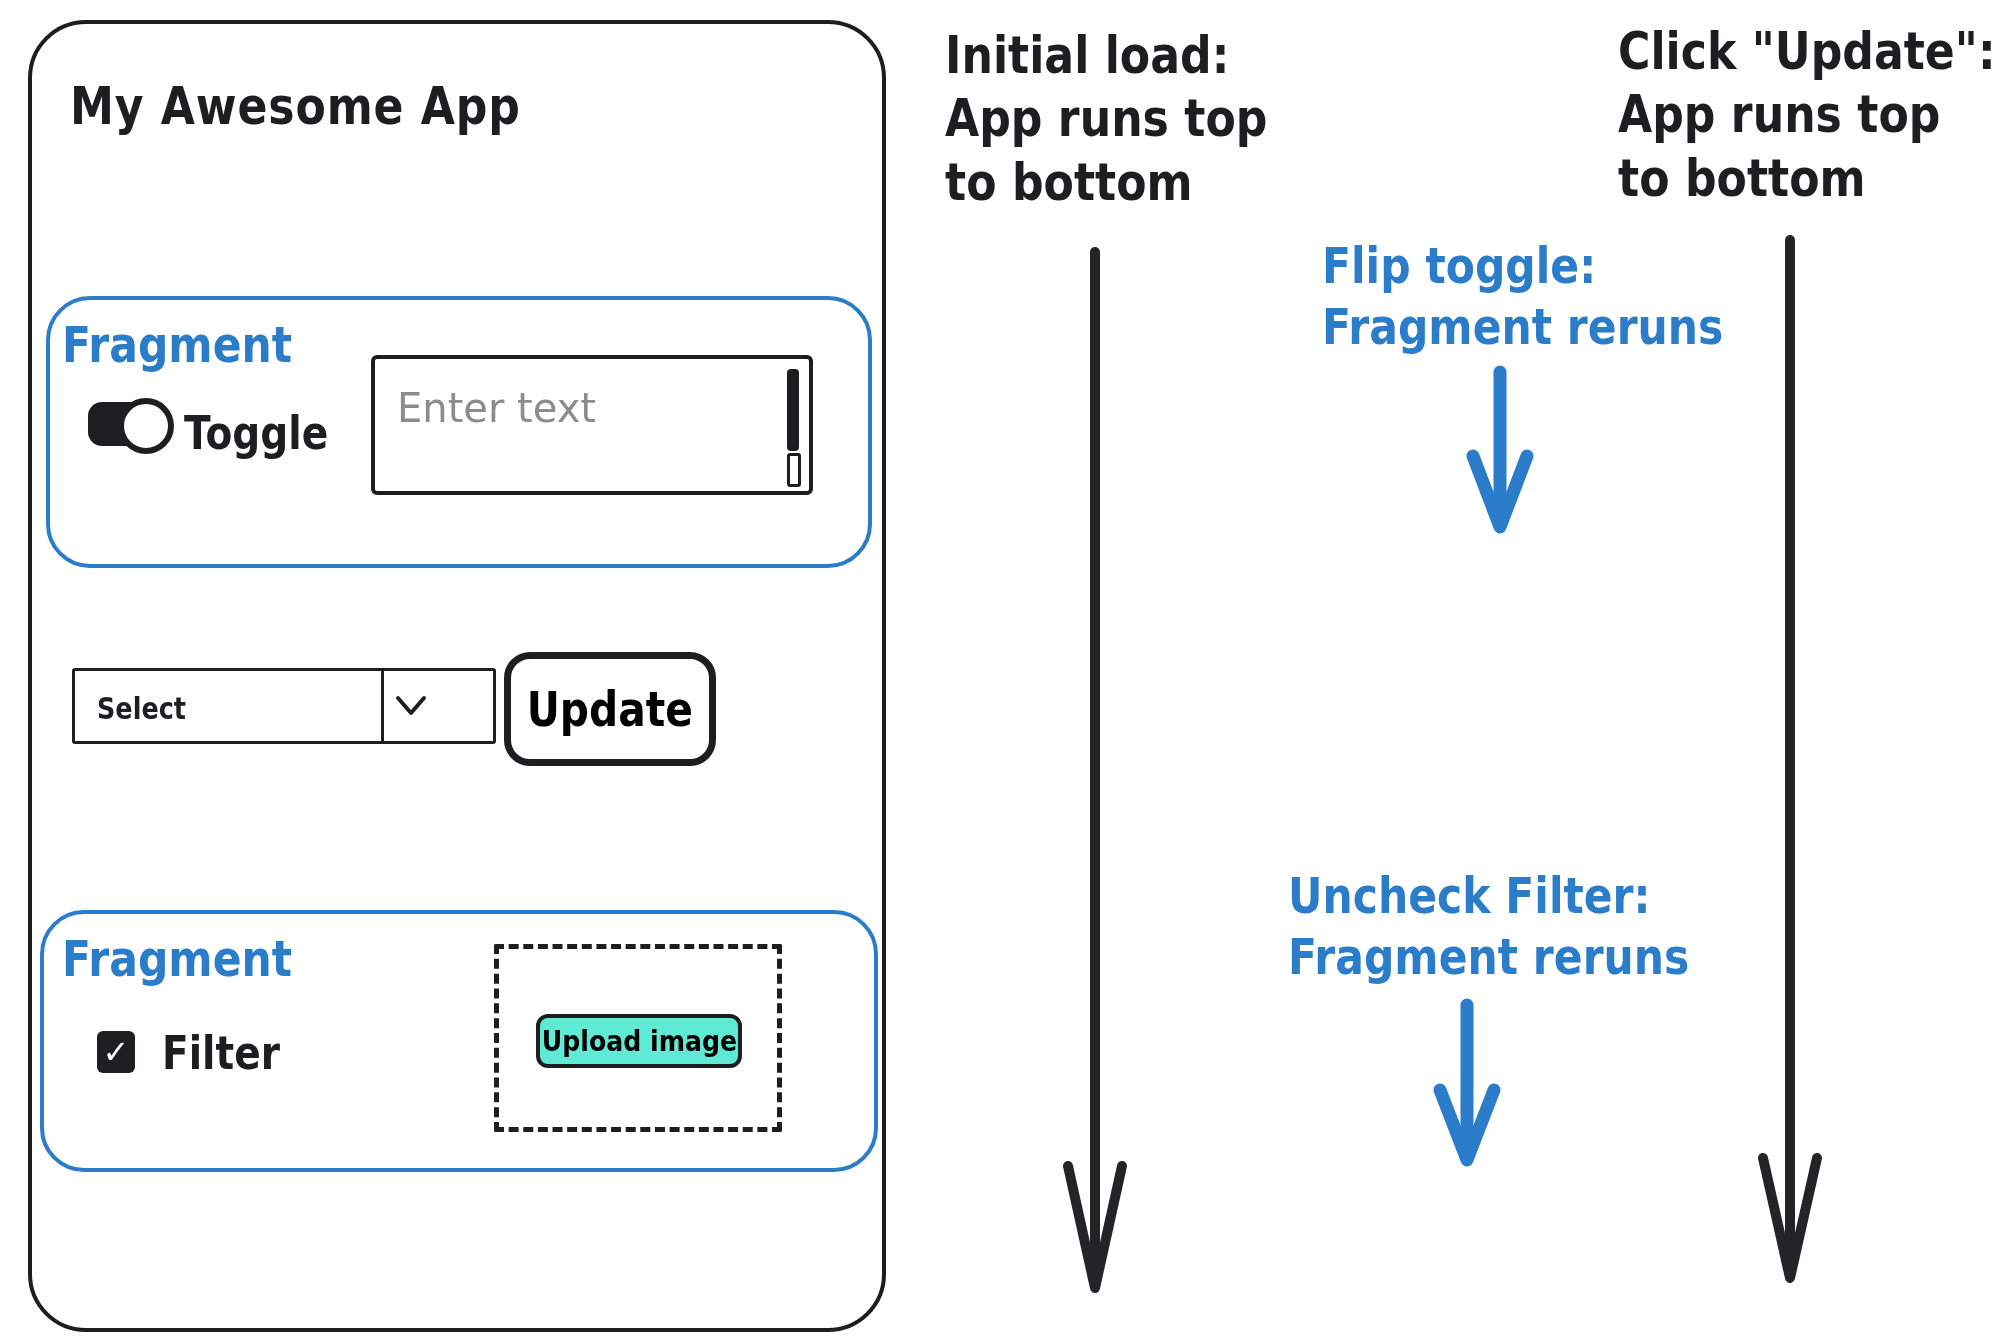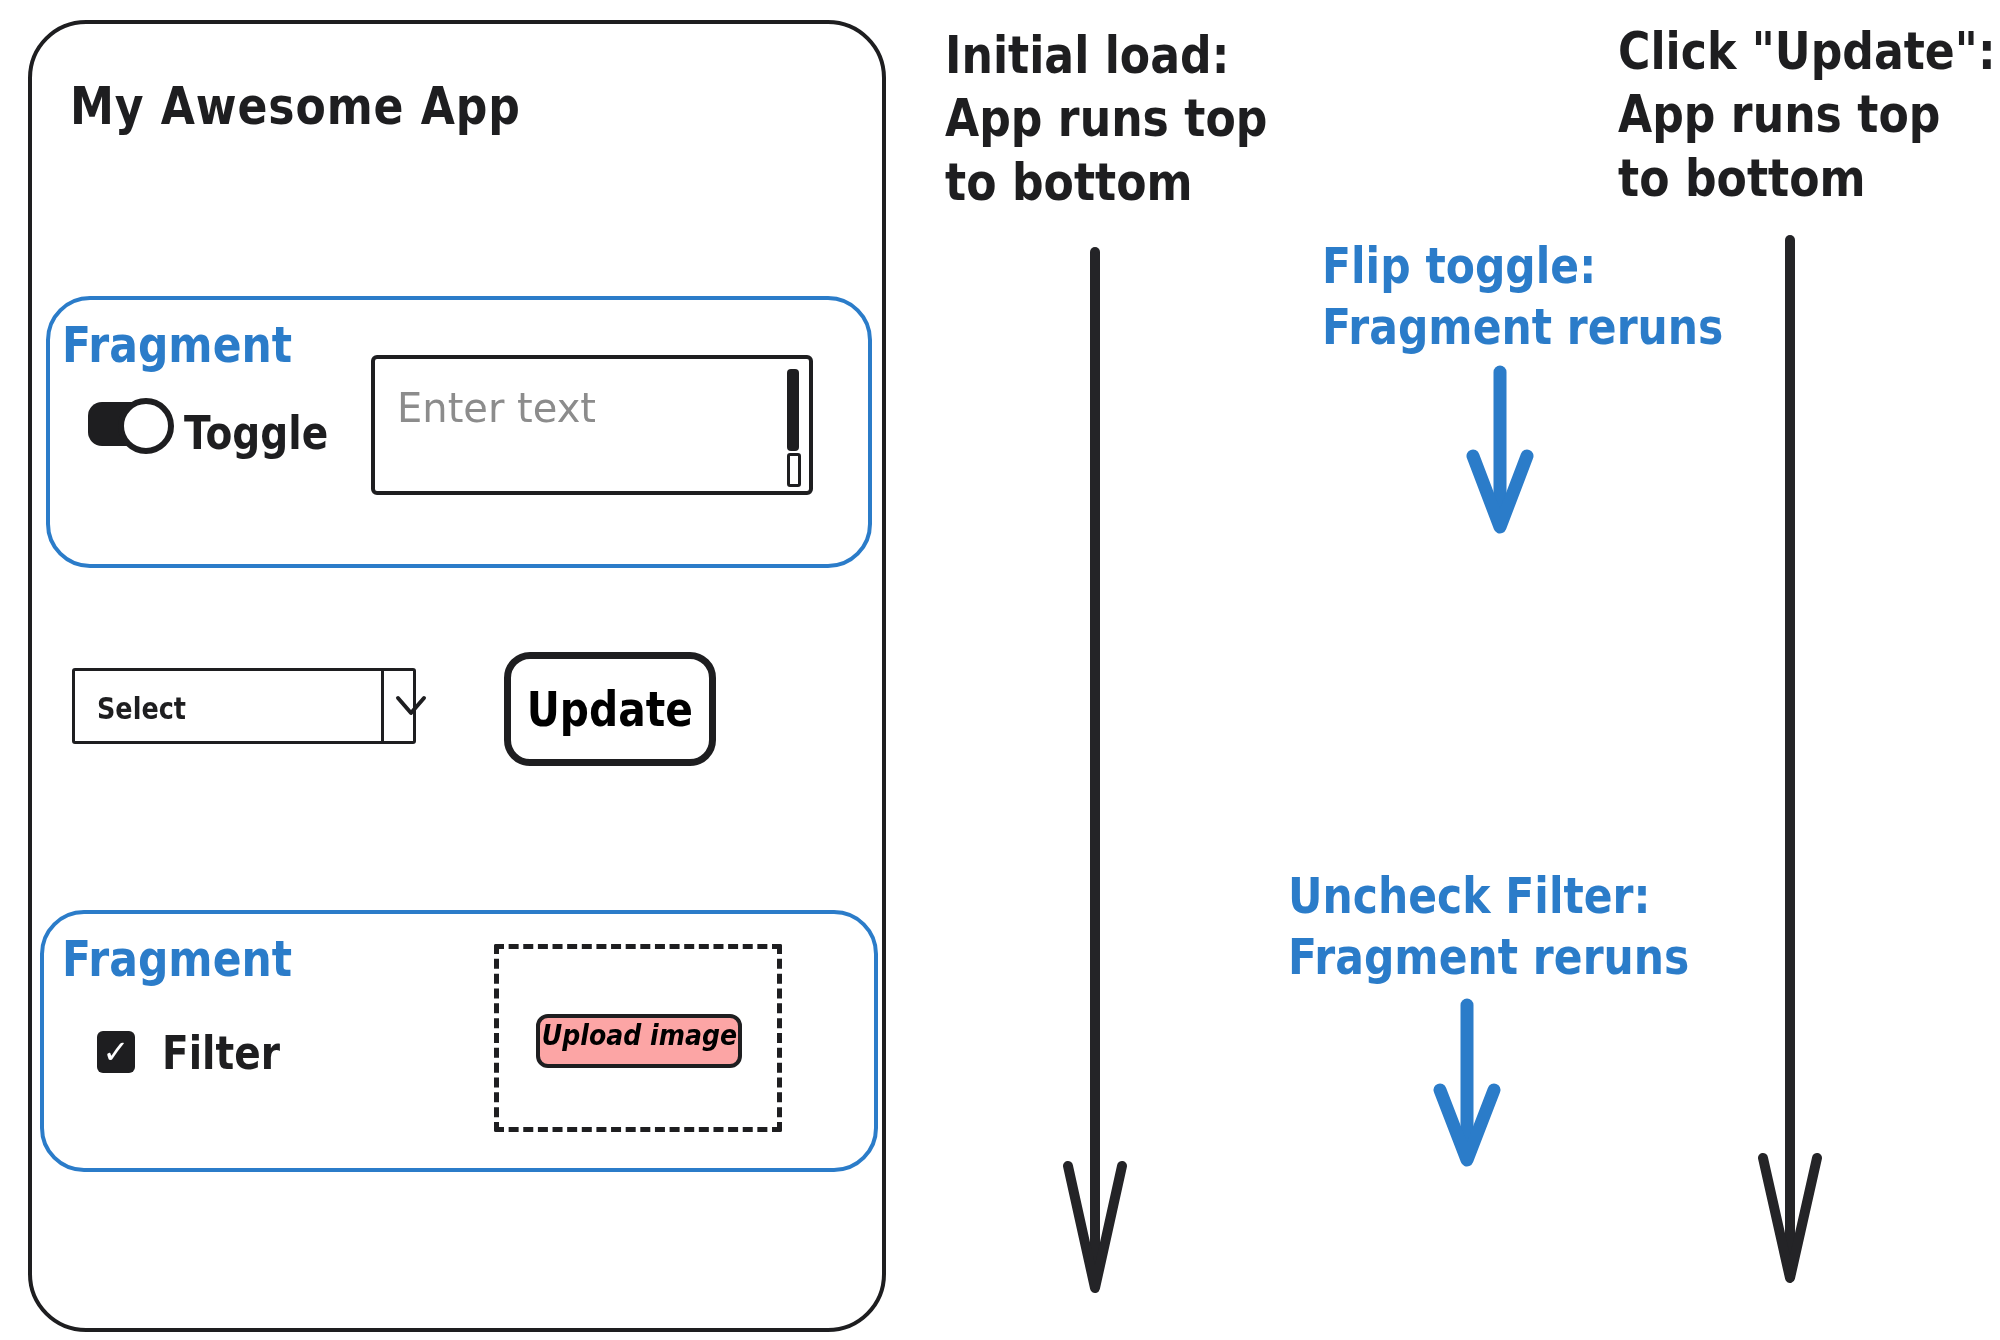--- a/index.html
+++ b/index.html
@@ -56,21 +56,21 @@
   }
   .scroll-thumb{
     position:absolute;left:0;top:0;width:12px;height:82px;background:#1e1e20;border-radius:4px;
   }
   .scroll-slot{
     position:absolute;left:0;top:84px;width:8px;height:28px;background:#fff;
     border:3px solid #1e1e20;border-radius:3px;
   }
   
   .select{
-    left:72px;top:668px;width:344px;height:76px;background:#fff;
+    left:72px;top:668px;width:424px;height:76px;background:#fff;
     border:3px solid #1e1e20;border-radius:3px;box-sizing:border-box;cursor:pointer;
   }
   .select-value{
     position:absolute;left:22px;top:20px;font-size:30px;font-weight:600;white-space:nowrap;
   }
   .select-divider{
     position:absolute;left:306px;top:0;width:3px;height:70px;background:#1e1e20;
   }
   .select-chevron{position:absolute;left:320px;top:24px;width:32px;height:22px;}
   
@@ -89,23 +89,23 @@
     display:flex;align-items:center;justify-content:center;cursor:pointer;
   }
   .checkbox span{color:#fff;font-size:32px;font-weight:700;}
   .filter-label{left:162px;top:1026px;font-size:46px;font-weight:600;white-space:nowrap;}
   
   .upload-zone{
     left:494px;top:944px;width:288px;height:188px;
     border:5px dashed #1e1e20;border-radius:2px;box-sizing:border-box;
   }
   .upload-btn{
-    left:536px;top:1014px;width:206px;height:54px;background:#fca5a5;
+    left:536px;top:1014px;width:206px;height:54px;background:#5eead4;
     border:4px solid #1e1e20;border-radius:12px;box-sizing:border-box;cursor:pointer;
-    display:flex;justify-content:center;font-style:italic;
+    display:flex;align-items:center;justify-content:center;
   }
   .upload-btn span{
     font-size:28px;font-weight:600;font-family:"DejaVu Sans",sans-serif;
     transform:scaleX(.9);white-space:nowrap;
   }
   
   .annot{font-weight:600;line-height:1.22;white-space:nowrap;}
   .annot.black{color:#1e1e20;font-size:52px;}
   .annot.blue{color:#2b7cc9;font-size:50px;}
   .annot-initial{left:945px;top:24px;}

